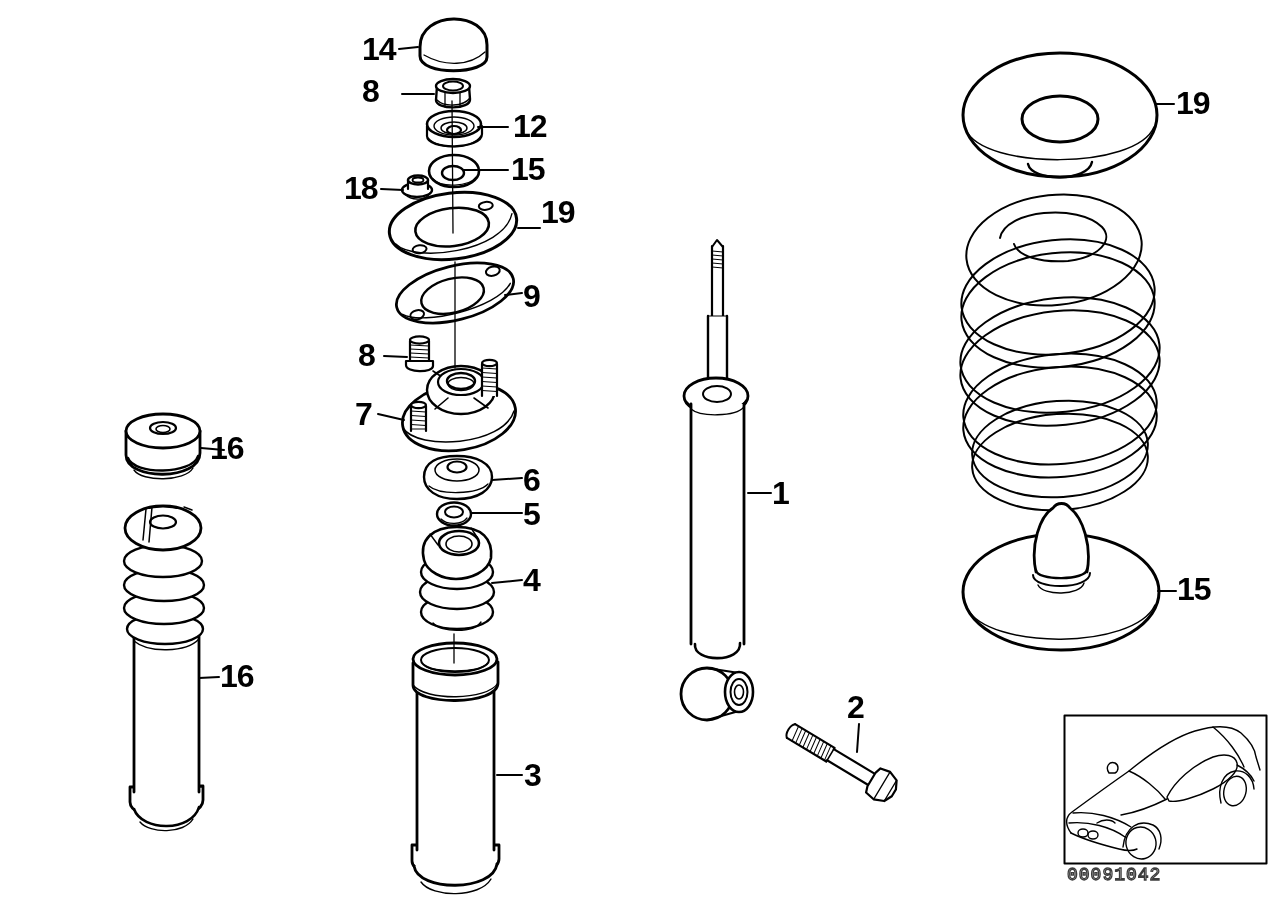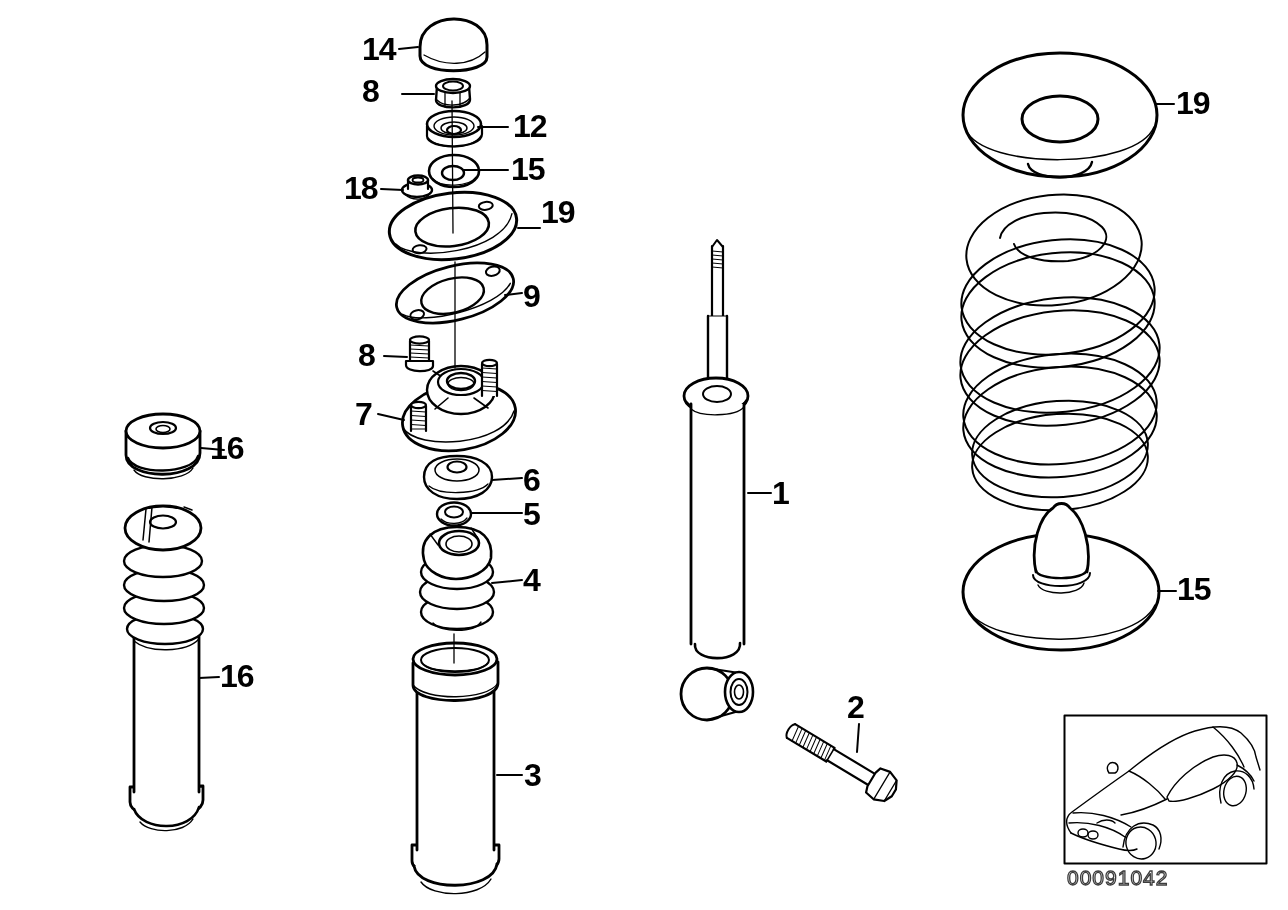--- a/index.html
+++ b/index.html
@@ -8,21 +8,21 @@
     font-family:"Liberation Sans",sans-serif;
   }
   .stage svg{position:absolute;left:0;top:0;}
   .callout{
     position:absolute;font-family:"Liberation Sans",sans-serif;
     font-weight:bold;font-size:32px;line-height:1;color:#000;
     letter-spacing:-1px;user-select:none;cursor:pointer;
   }
   .image-code{
     position:absolute;left:1067px;top:866px;
-    font-family:Liberation Sans, sans-serif;font-size:21px;line-height:1.1;
+    font-family:Liberation Mono, monospace;font-size:18px;line-height:1.1;
     letter-spacing:1px;color:#fdfdfd;-webkit-text-stroke:1.3px #3c3c3c;
     user-select:none;
     text-align:right;
   }
 </style>
 </head>
 <body>
 
 <div class="stage">
 

